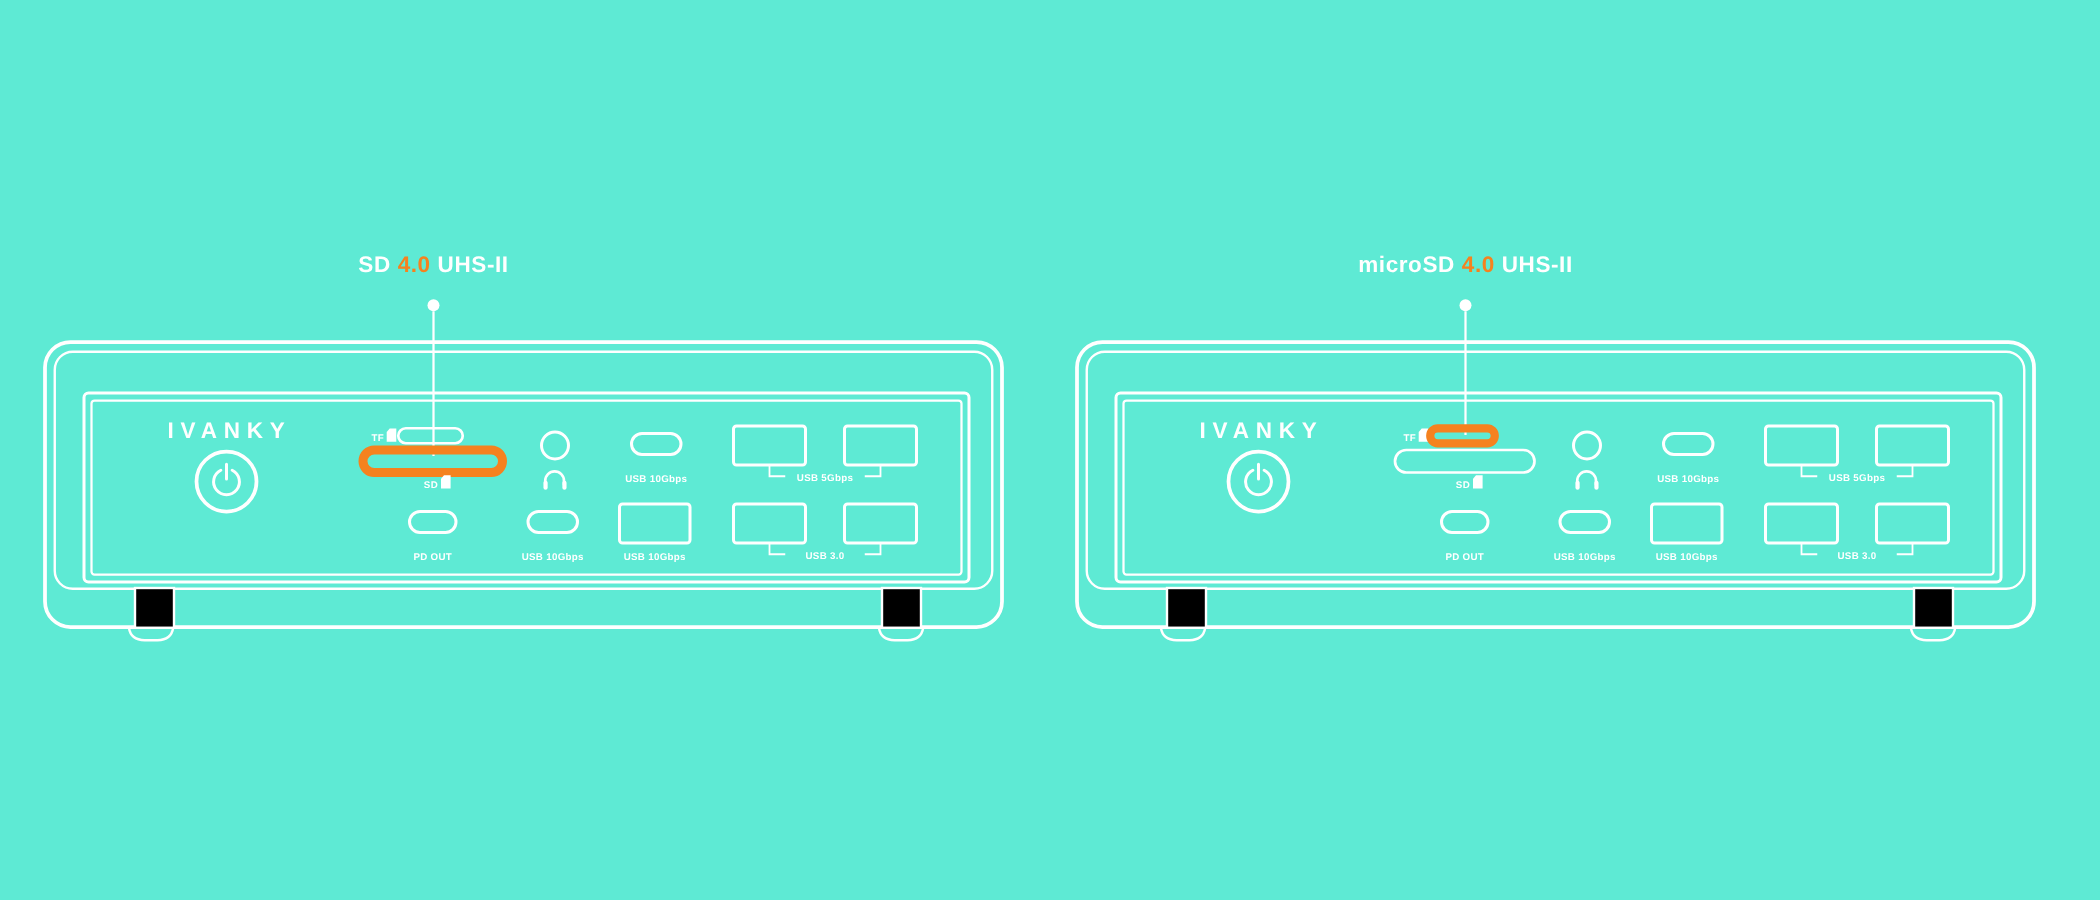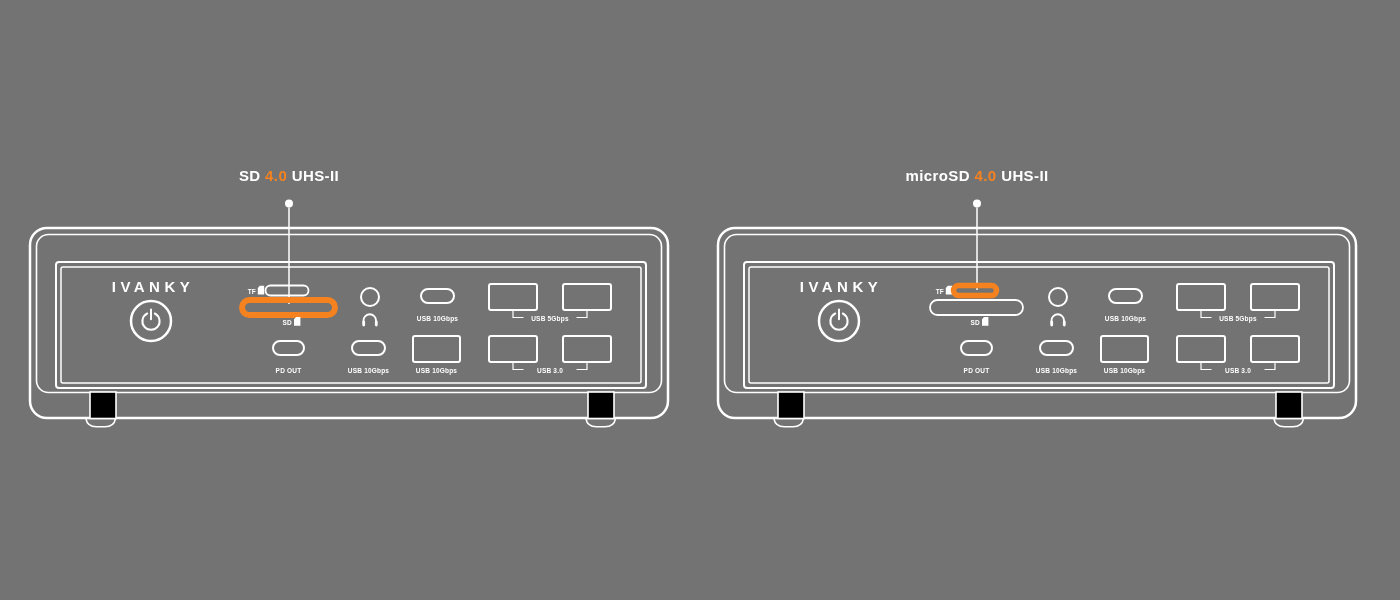--- a/index.html
+++ b/index.html
@@ -1,18 +1,18 @@
 <!DOCTYPE html>
 <html><head>
 <meta charset="utf-8">
 <style>
   html,body { margin:0; padding:0; background:#000; }
   .canvas {
     position:relative; width:1400px; height:600px;
-    background:#737373; overflow:hidden;
+    background:#5eead4; overflow:hidden;
     font-family:"Liberation Sans", sans-serif;
   }
   .dock-figure { position:absolute; top:0; width:700px; height:600px; }
   .dock-figure.left  { left:0; }
   .dock-figure.right { left:688px; }
 
   svg .st   { fill:none; stroke:#ffffff; }
   svg .sw25 { stroke-width:2.5; }
   svg .sw2  { stroke-width:2; }
   svg .sw18 { stroke-width:1.8; }

